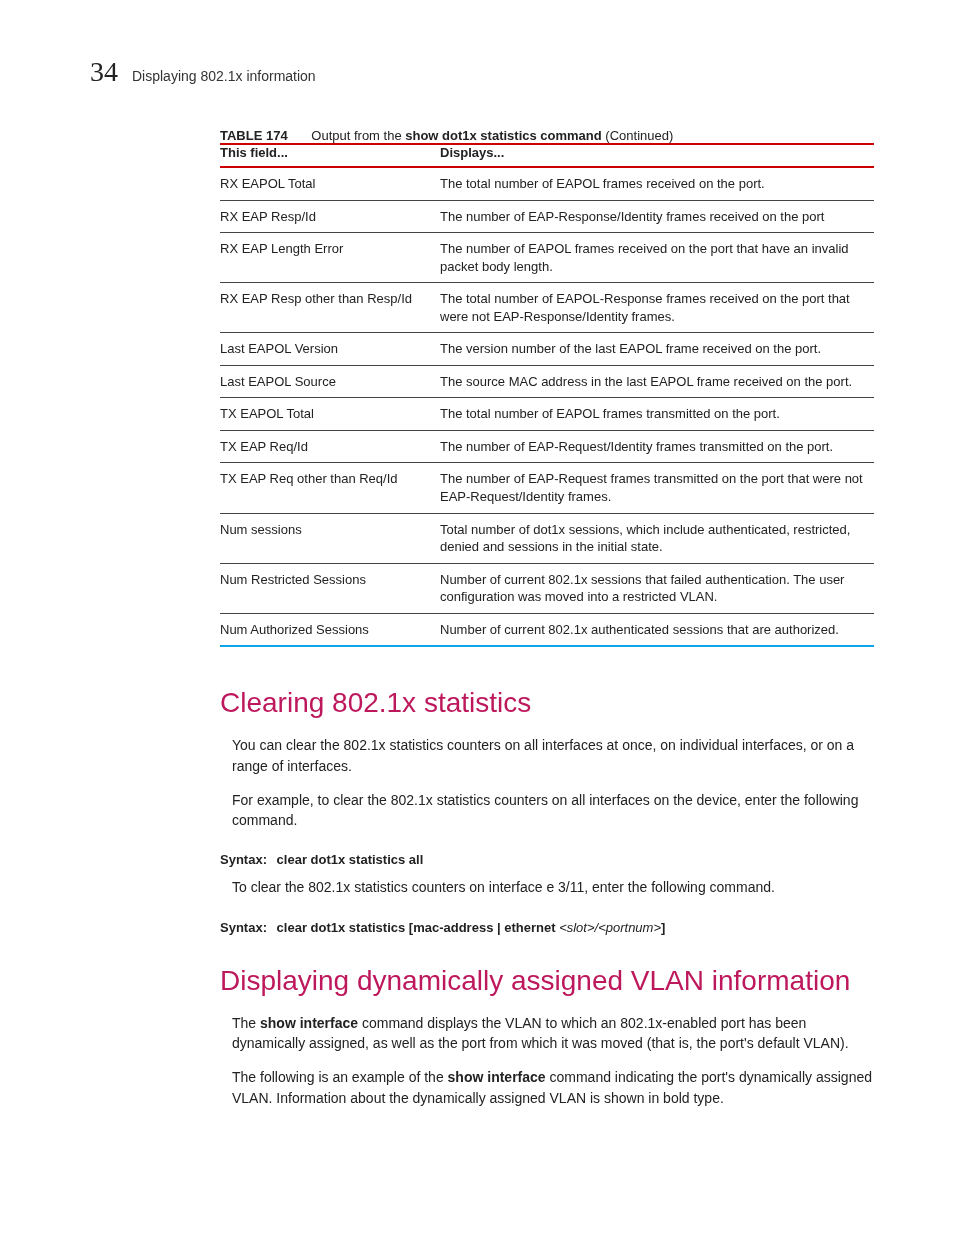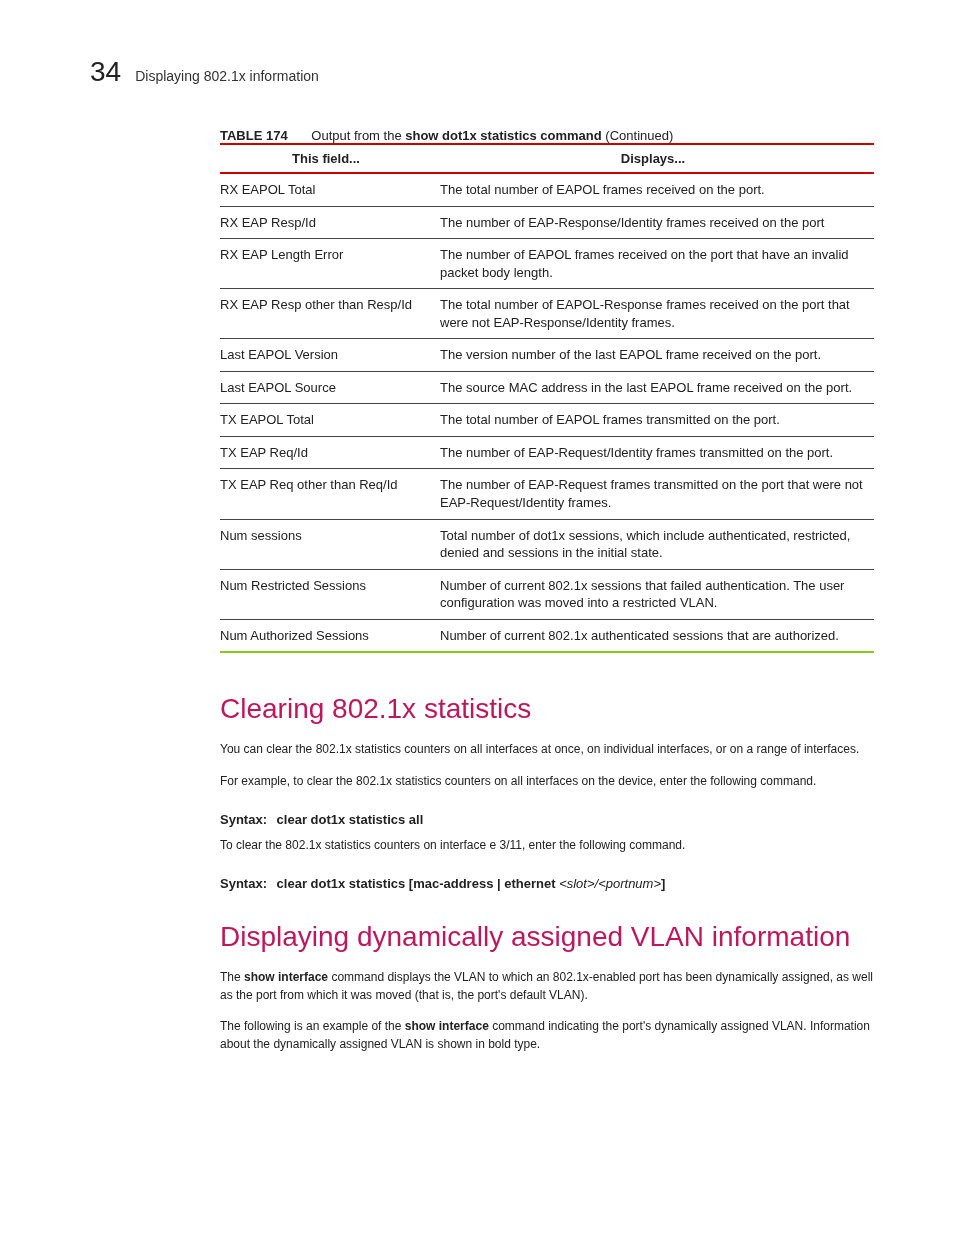--- a/index.html
+++ b/index.html
@@ -19,21 +19,21 @@
   }
   .header-line {
     display: flex;
     align-items: baseline;
     margin-bottom: 40px;
   }
   .page-num {
     font-size: 28px;
     font-weight: 400;
     margin-right: 14px;
-    font-family: Liberation Sans, sans-serif;
+    font-family: Liberation Serif, serif;
   }
   .page-title {
     font-size: 14px;
     color: #333;
   }
   .table-wrap {
     margin-left: 130px;
     margin-bottom: 40px;
   }
   .table-caption {
@@ -50,29 +50,29 @@
   table.fields {
     width: 100%;
     border-collapse: collapse;
     font-size: 13px;
   }
   table.fields thead tr {
     border-top: 2px solid #c00;
     border-bottom: 2px solid #c00;
   }
   table.fields th {
-    text-align: center;
-    font-weight: bold;
-    padding: 6px 8px 6px 0;
+    text-align: left;
+    font-weight: bold;
+    padding: 0 8px 6px 0;
   }
   table.fields tbody tr {
     border-bottom: 1px solid #444;
   }
   table.fields tbody tr:last-child {
-    border-bottom: 2px solid #84cc16;
+    border-bottom: 2px solid #0ea5e9;
     margin-left: 15px;
   }
   table.fields td {
     padding: 7px 10px 7px 0;
     vertical-align: top;
     line-height: 1.35;
   }
   table.fields td.col-field {
     width: 210px;
   }
@@ -80,23 +80,23 @@
     margin-left: 130px;
   }
   h2.section {
     font-size: 28px;
     font-weight: 400;
     color: #be185d;
     margin: 0 0 16px 0;
     font-family: Arial, sans-serif;
   }
   p.body {
-    font-size: 12px;
+    font-size: 14px;
     line-height: 1.45;
-    margin: 0 0 14px 0;
+    margin: 0 0 14px 12px;
     color: #222;
   }
   .syntax-line {
     font-size: 13px;
     margin: 22px 0 10px 0;
   }
   .syntax-line .label {
     font-weight: bold;
     margin-right: 6px;
   }

